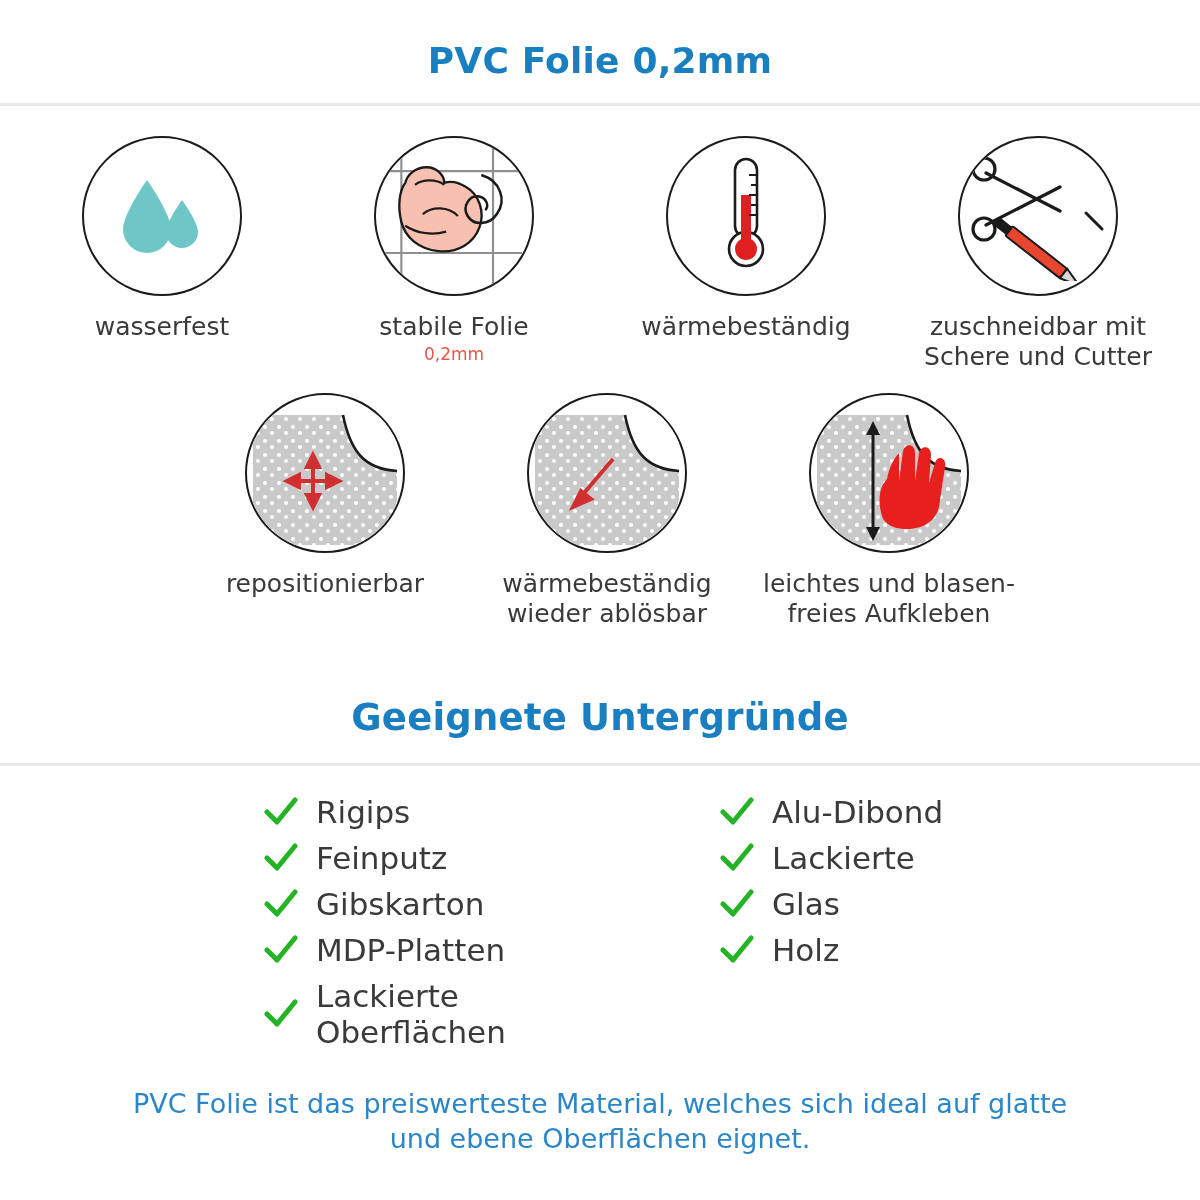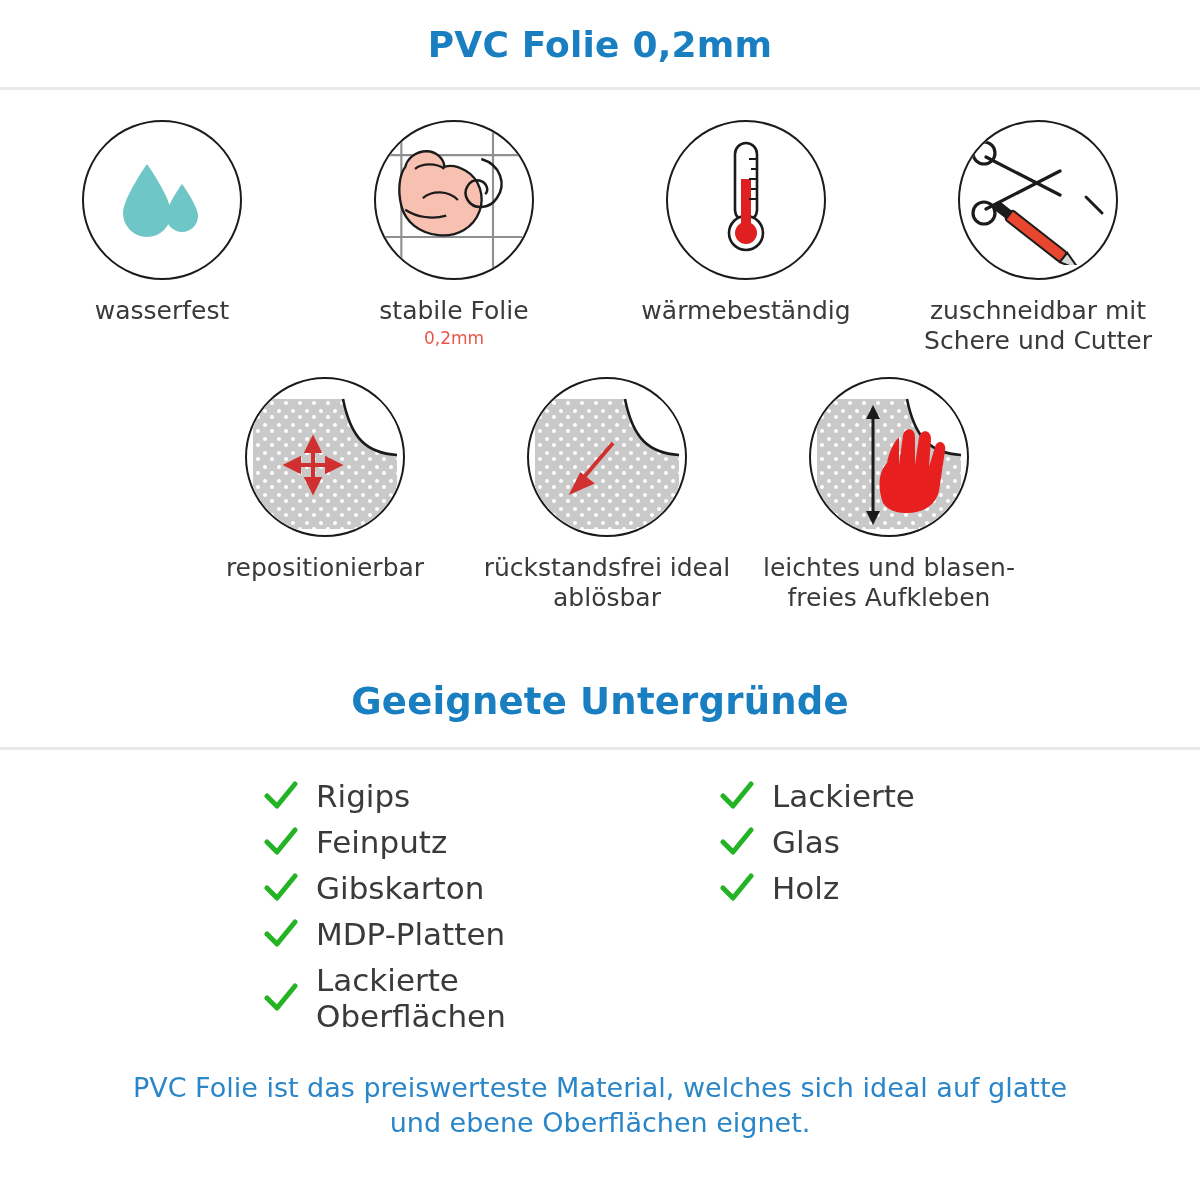--- a/index.html
+++ b/index.html
@@ -13,21 +13,21 @@
   .page{position:relative;width:1200px;height:1200px;box-sizing:border-box;}
 
   
   .title{
     text-align:center;
     color:#1a7fc1;
     font-size:36px;
     font-weight:bold;
     letter-spacing:0.2px;
   }
-  .title-1{padding-top:24px;}
+  .title-1{padding-top:40px;}
   .rule{
     height:3px;background:#e9e9e9;margin-top:22px;width:100%;
   }
   .title-2{padding-top:12px;font-size:37px;}
 
   
   .features{
     display:flex;justify-content:center;gap:16px;
     padding:0 18px;margin-top:30px;
   }
@@ -209,21 +209,21 @@
           <path d="M6 20 H150 V150 H6 Z" fill="url(#dots2)"></path>
           <path d="M150 20 H96 C104 60 120 74 150 76 Z" fill="#ffffff"></path>
           <path d="M96 20 C104 60 120 74 150 76" fill="none" stroke="#1b1b1b" stroke-width="2.6"></path>
           <g stroke="#d03030" stroke-width="4" fill="#d03030">
             <line x1="84" y1="64" x2="50" y2="104"></line>
             <polygon points="44,112 62,104 52,96"></polygon>
           </g>
         </svg>
       </div>
       <div class="caption">
-        <span>rückstandsfrei ideal ablösbar</span>
+        <span>wärmebeständig wieder ablösbar</span>
       </div>
     </div>
 
     <div class="feature">
       <div class="circle">
         <svg width="156" height="156" viewBox="0 0 156 156">
           <defs>
             <pattern id="dots3" width="14" height="14" patternUnits="userSpaceOnUse">
               <rect width="14" height="14" fill="#c9c9c9"></rect>
               <circle cx="4" cy="4" r="2" fill="#ffffff"></circle>
@@ -295,20 +295,28 @@
       </div>
     </div>
 
     <div class="sub-col right">
       <div class="sub-item">
         <span class="check">
           <svg width="34" height="30" viewBox="0 0 34 30">
               <path d="M3 15 L13 25 L31 3" fill="none" stroke="#24b324" stroke-width="5" stroke-linecap="round" stroke-linejoin="round"></path>
             </svg>
         </span>
+        <span>Alu-Dibond</span>
+      </div>
+      <div class="sub-item">
+        <span class="check">
+          <svg width="34" height="30" viewBox="0 0 34 30">
+              <path d="M3 15 L13 25 L31 3" fill="none" stroke="#24b324" stroke-width="5" stroke-linecap="round" stroke-linejoin="round"></path>
+            </svg>
+        </span>
         <span>Lackierte</span>
       </div>
       <div class="sub-item">
         <span class="check">
           <svg width="34" height="30" viewBox="0 0 34 30">
               <path d="M3 15 L13 25 L31 3" fill="none" stroke="#24b324" stroke-width="5" stroke-linecap="round" stroke-linejoin="round"></path>
             </svg>
         </span>
         <span>Glas</span>
       </div>

